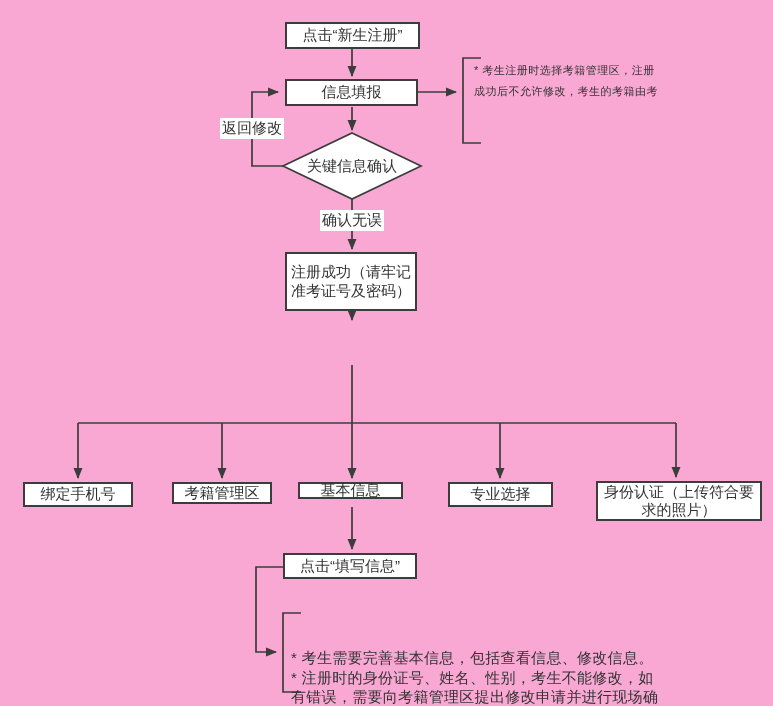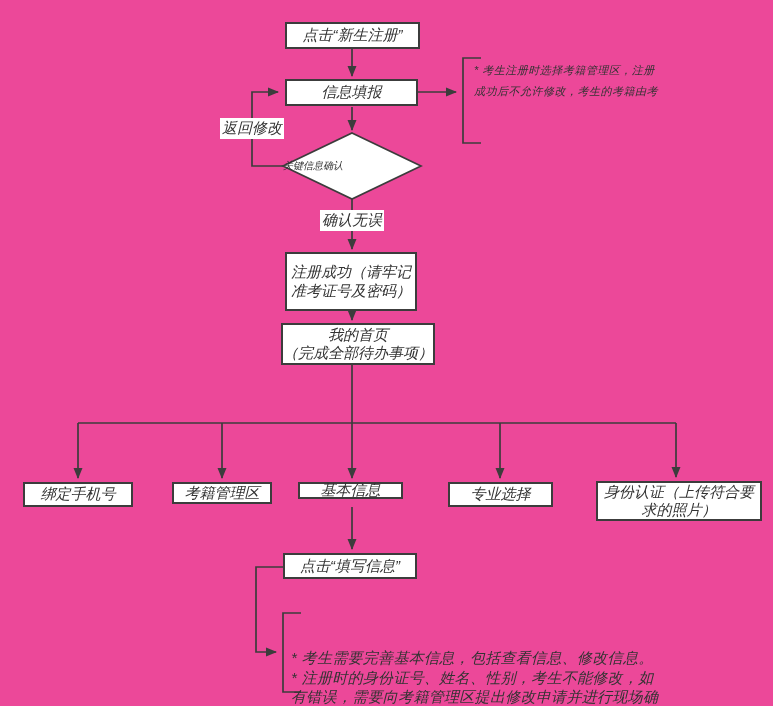--- a/index.html
+++ b/index.html
@@ -5,24 +5,23 @@
   html, body {
     margin: 0;
     padding: 0;
     background: #ffffff;
     font-family: "Liberation Sans", sans-serif;
   }
   .canvas {
     position: relative;
     width: 773px;
     height: 706px;
-    background: #ec4899;
+    background: #f9a8d4;
     overflow: hidden;
     color: #333333;
-    font-style: italic;
   }
   .wires {
     position: absolute;
     left: 0;
     top: 0;
     z-index: 1;
   }
   .box {
     position: absolute;
     box-sizing: border-box;
@@ -36,22 +35,22 @@
     font-size: 15px;
     line-height: 1.22;
     color: #333333;
     z-index: 2;
     white-space: nowrap;
   }
   .diamond-label {
     position: absolute;
     display: flex;
     align-items: center;
-    justify-content: flex-start;
-    font-size: 10px;
+    justify-content: center;
+    font-size: 15px;
     color: #333333;
     z-index: 2;
     white-space: nowrap;
   }
   .edge-label {
     position: absolute;
     background: #ffffff;
     font-size: 15px;
     color: #333333;
     padding: 1px 2px;
@@ -129,24 +128,20 @@
 
   <div class="edge-label" style="left:220px;top:118px">返回修改</div>
 
   <div class="edge-label" style="left:320px;top:210px">确认无误</div>
 
   <div class="box" style="left:285px;top:252px;width:132px;height:59px">
     <div>注册成功（请牢记</div>
     <div>准考证号及密码）</div>
   </div>
 
-  <div class="box" style="left:281px;top:323px;width:154px;height:42px">
-    <div>我的首页</div>
-    <div>（完成全部待办事项）</div>
-  </div>
 
   <div class="box" style="left:23px;top:482px;width:110px;height:25px">
     <div>绑定手机号</div>
   </div>
 
   <div class="box" style="left:172px;top:482px;width:100px;height:22px">
     <div>考籍管理区</div>
   </div>
 
   <div class="box" style="left:298px;top:482px;width:105px;height:17px">

